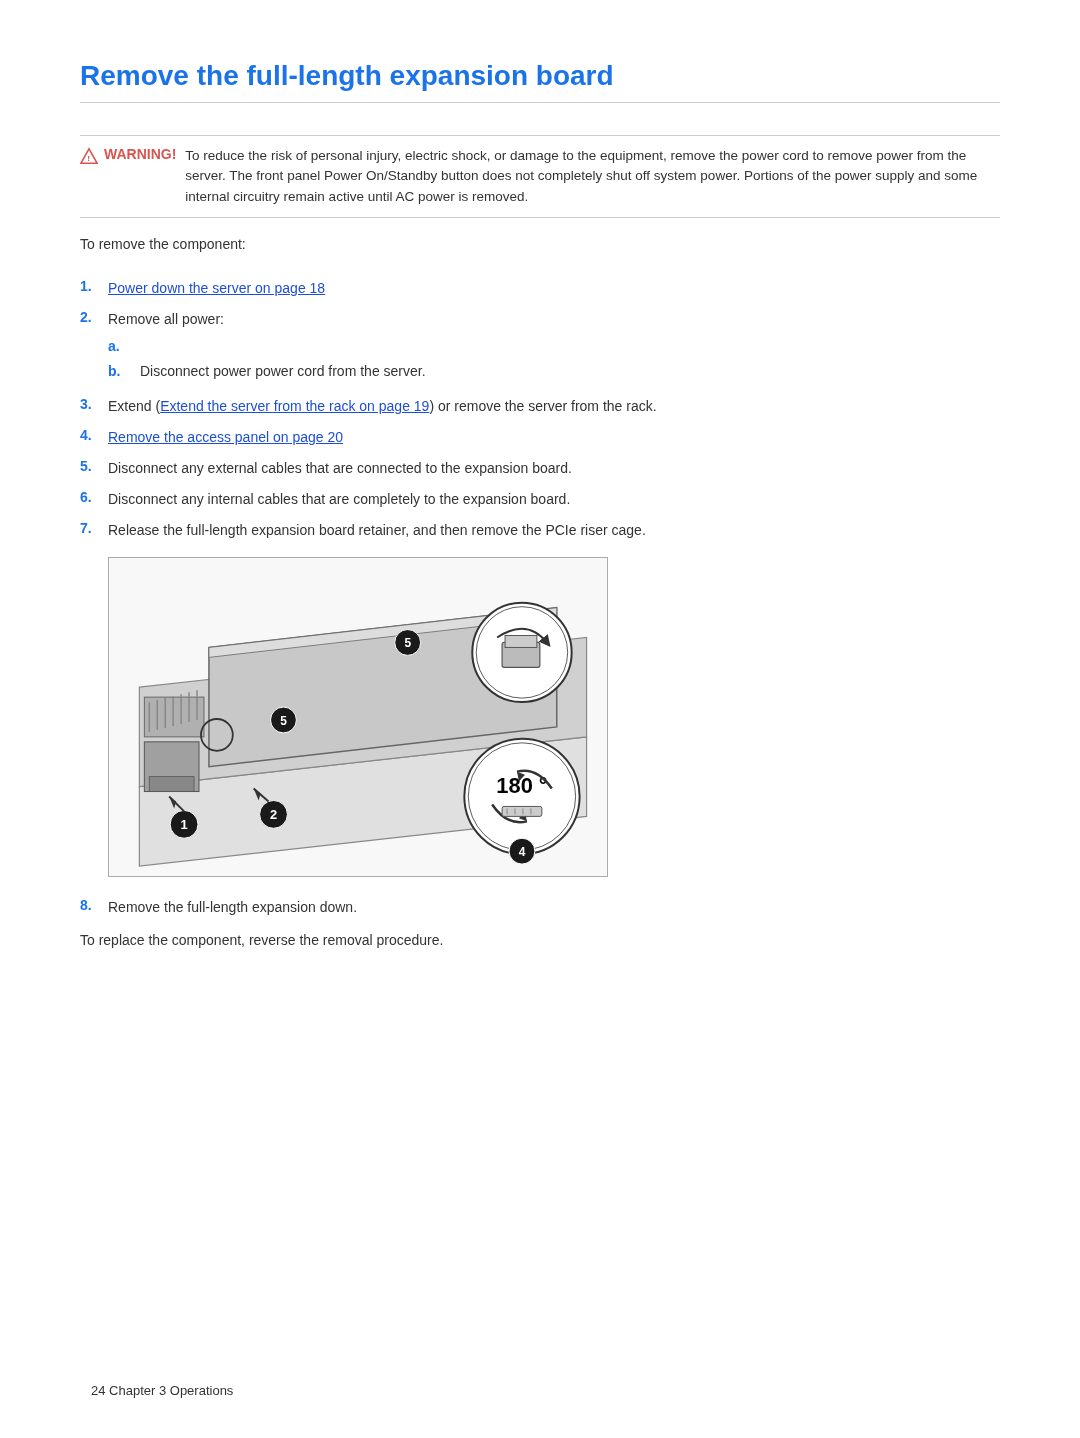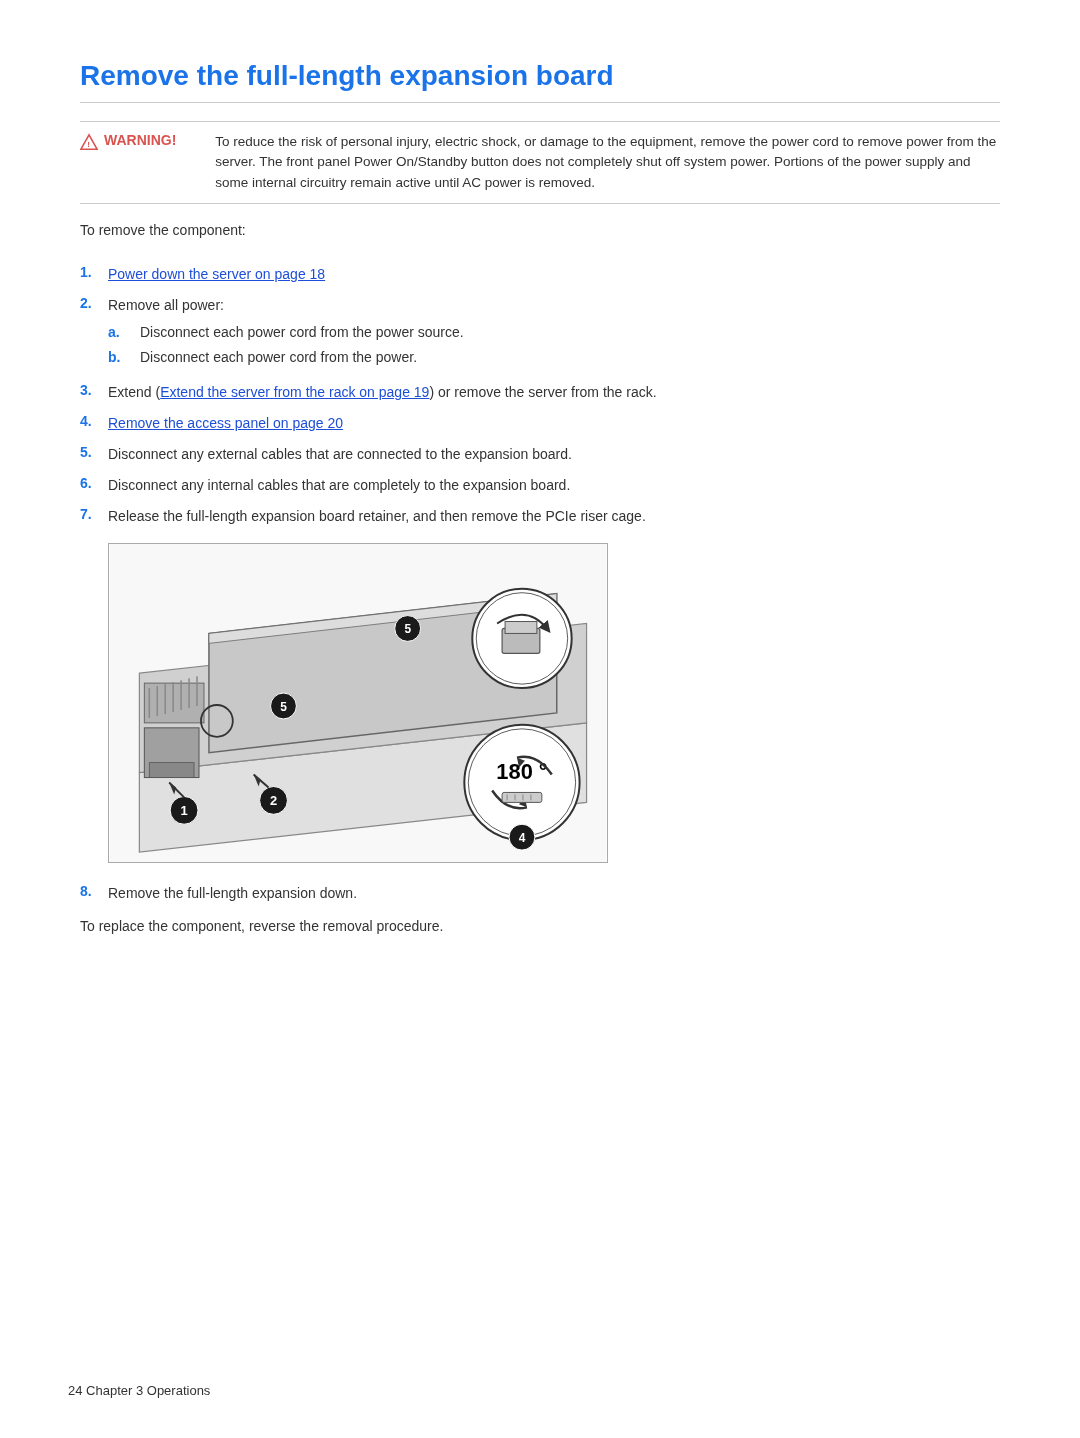--- a/index.html
+++ b/index.html
@@ -12,21 +12,21 @@
       min-height: 1438px;
       padding: 60px 80px 80px 80px;
       position: relative;
     }
     h1 {
       color: #1a73e8;
       font-size: 28px;
       font-weight: bold;
       border-bottom: 1px solid #ccc;
       padding-bottom: 10px;
-      margin-bottom: 18px;
+      margin-bottom: 32px;
     }
     .warning-box {
       display: flex;
       align-items: flex-start;
       border-top: 1px solid #ccc;
       border-bottom: 1px solid #ccc;
       padding: 10px 0;
       margin-bottom: 18px;
     }
     .warning-icon {
@@ -44,21 +44,20 @@
       color: #d9534f;
       font-weight: bold;
       margin-right: 9px;
       white-space: nowrap;
       font-size: 14px;
     }
     .warning-text {
       font-size: 13.5px;
       color: #333;
       line-height: 1.5;
-      margin-left: 30px;
     }
     .intro-text {
       margin-bottom: 26px;
       font-size: 14px;
     }
     .steps-list {
       list-style: none;
       padding: 0;
       margin: 0 0 14px 0;
     }
@@ -112,21 +111,21 @@
       position: relative;
     }
     
     .diagram-svg {
       width: 100%;
       height: 100%;
     }
     .footer {
       position: absolute;
       bottom: 40px;
-      left: 68px;
+      left: 91px;
       font-size: 13px;
       color: #333;
     }
   </style>
 </head>
 <body>
 
 <h1>Remove the full-length expansion board</h1>
 
 <div class="warning-box">
@@ -151,25 +150,24 @@
     </span>
   </li>
 
   <li class="step-item">
     <span class="step-number">2.</span>
     <span class="step-content">
       Remove all power:
       <ul class="sub-list">
         <li class="sub-item">
           <span class="sub-label">a.</span>
-          <span class="sub-content">Disconnect each power cord from the power source.</span>
         </li>
         <li class="sub-item">
           <span class="sub-label">b.</span>
-          <span class="sub-content">Disconnect each power cord from the power.</span>
+          <span class="sub-content">Disconnect power power cord from the server.</span>
         </li>
       </ul>
     </span>
   </li>
 
   <li class="step-item">
     <span class="step-number">3.</span>
     <span class="step-content">
       Extend (<a href="#">Extend the server from the rack on page 19</a>) or remove the server from the rack.
     </span>

